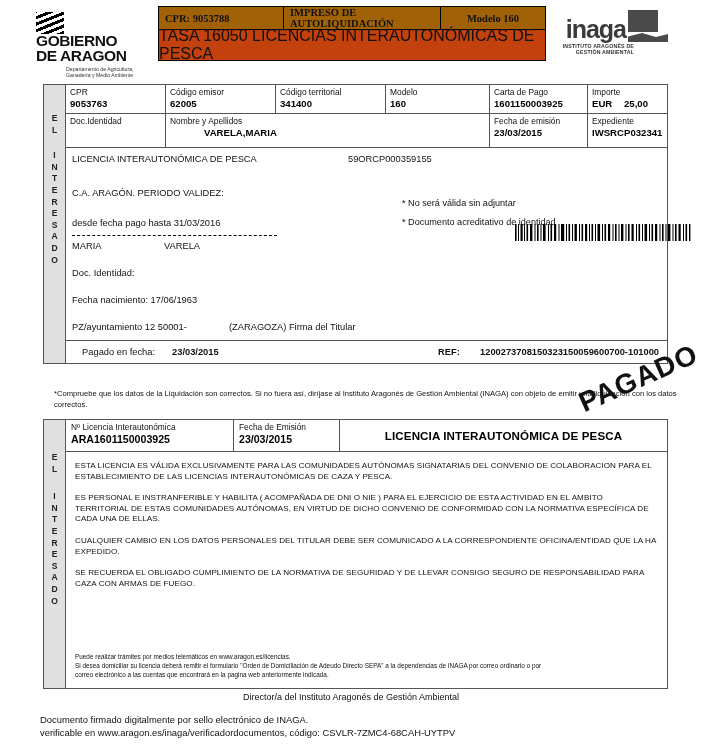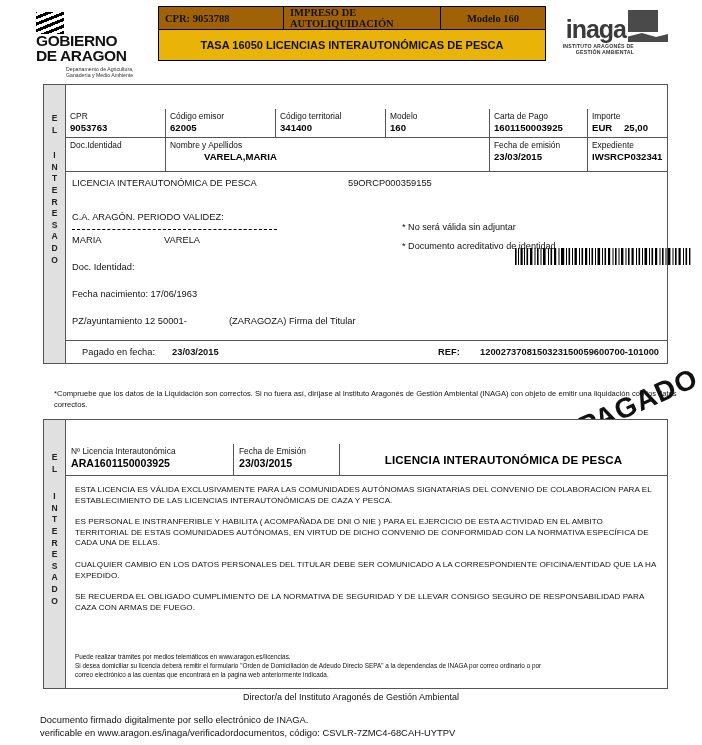--- a/index.html
+++ b/index.html
@@ -30,36 +30,36 @@
   .gob-txt{display:inline-block;vertical-align:top;}
   .gob-l1{font-size:15.5px;font-weight:bold;letter-spacing:-.4px;line-height:14px;color:#111;}
   .gob-l2{font-size:15.5px;font-weight:bold;letter-spacing:-.4px;line-height:15px;color:#111;}
   .gob-sub{font-size:5.2px;color:#333;line-height:6.3px;margin-top:3px;margin-left:30px;}
   .hdrbox{position:absolute;left:122px;top:0;width:386px;border:1px solid #000;}
   .hdr-row1{display:flex;height:22px;border-bottom:1px solid #000;background:#a16207;font-family:Liberation Serif, serif;}
   .hdr-c{display:flex;align-items:center;font-size:10.5px;font-weight:bold;color:#111;padding:0 6px;}
   .hdr-c1{width:112px;border-right:1px solid #000;}
   .hdr-c2{flex:1;border-right:1px solid #000;justify-content:center;}
   .hdr-c3{width:92px;justify-content:center;}
-  .hdr-row2{height:30px;display:flex;align-items:center;justify-content:center;background:#eab308;
-    font-size:11px;font-weight:bold;color:#111;}
+  .hdr-row2{height:30px;display:flex;align-items:center;justify-content:center;background:#c2410c;
+    font-size:16px;font-weight:normal;color:#111;}
   .inaga-logo{position:absolute;left:520px;top:4px;width:112px;text-align:center;}
   .inaga-word{font-size:25px;font-weight:bold;letter-spacing:-1px;color:#3a3a3a;line-height:25px;
      display:inline-block;position:relative;}
   .inaga-wave{width:40px;height:9px;background:#4a4a4a;margin:1px 0 0 auto;
     clip-path:polygon(0 40%,35% 0,70% 45%,100% 10%,100% 100%,0 100%);}
   .inaga-sub{font-size:5.2px;color:#333;line-height:6.2px;font-weight:bold;letter-spacing:.2px;margin-top:1px;}
   .inaga-row{display:flex;align-items:flex-end;justify-content:flex-end;gap:2px;}
   
   .box1{position:absolute;left:43px;top:84px;width:623px;height:278px;border:1px solid #555;background:#fff;}
   .vstrip{position:absolute;left:0;top:0;width:21px;height:100%;background:#e0e0e0;border-right:1px solid #555;
      display:flex;flex-direction:column;align-items:center;}
   .vstrip .vl{font-size:8.5px;font-weight:bold;color:#222;line-height:11.6px;}
   .vstrip-inner{margin-top:28px;text-align:center;}
-  .gridarea{position:absolute;left:22px;top:0;right:0;bottom:0;margin-top:24px;}
+  .gridarea{position:absolute;left:22px;top:0;right:0;bottom:0;}
   .trow{display:flex;border-bottom:1px solid #555;}
   .tc{border-right:1px solid #555;padding:2px 4px 3px 4px;box-sizing:border-box;}
   .tc:last-child{border-right:none;}
   .tlab{font-size:8.4px;color:#111;line-height:11px;}
   .tval{font-size:9.6px;font-weight:bold;color:#000;line-height:12px;}
   .tval-ind{padding-left:34px;}
   .amt{display:flex;}
   .amt .cur{width:32px;}
   
   .b1body{position:relative;padding:5px 6px 0 6px;height:206px;}
@@ -305,20 +305,21 @@
                 <rect x="157.5" y="0" width="1" height="17"></rect>
               <rect x="160" y="0" width="1.6" height="17"></rect>
                 <rect x="163.5" y="0" width="2.2" height="17"></rect>
               <rect x="168" y="0" width="1" height="17"></rect>
                 <rect x="170.5" y="0" width="1.6" height="17"></rect>
               <rect x="174" y="0" width="1.4" height="17"></rect>
             </g>
           </svg>
 
           <div class="ln" style="margin-top:22px;">C.A. ARAGÓN.    PERIODO VALIDEZ:</div>
+          <div class="ln" style="margin-top:18px;">desde fecha pago hasta 31/03/2016</div>
 
           <div class="dashsep"></div>
 
           <div class="rowflex" style="margin-top:4px;">
             <div class="ln" style="width:92px;">MARIA</div>
             <div class="ln">VARELA</div>
           </div>
           <div class="ln" style="margin-top:15px;">Doc. Identidad:</div>
           <div class="ln" style="margin-top:15px;">Fecha nacimiento: 17/06/1963</div>
           <div class="rowflex" style="margin-top:15px;">

